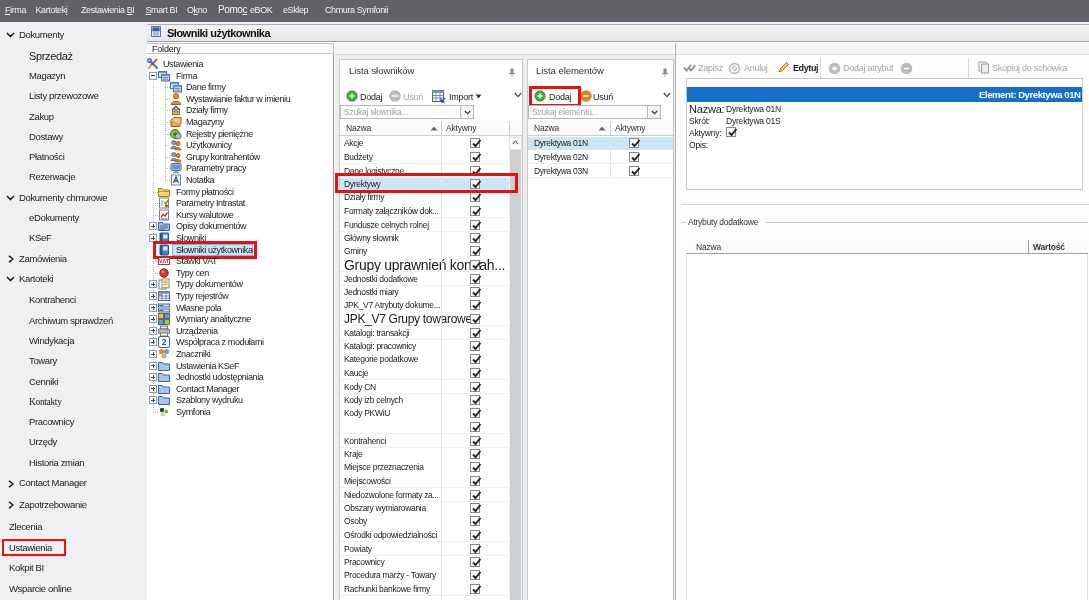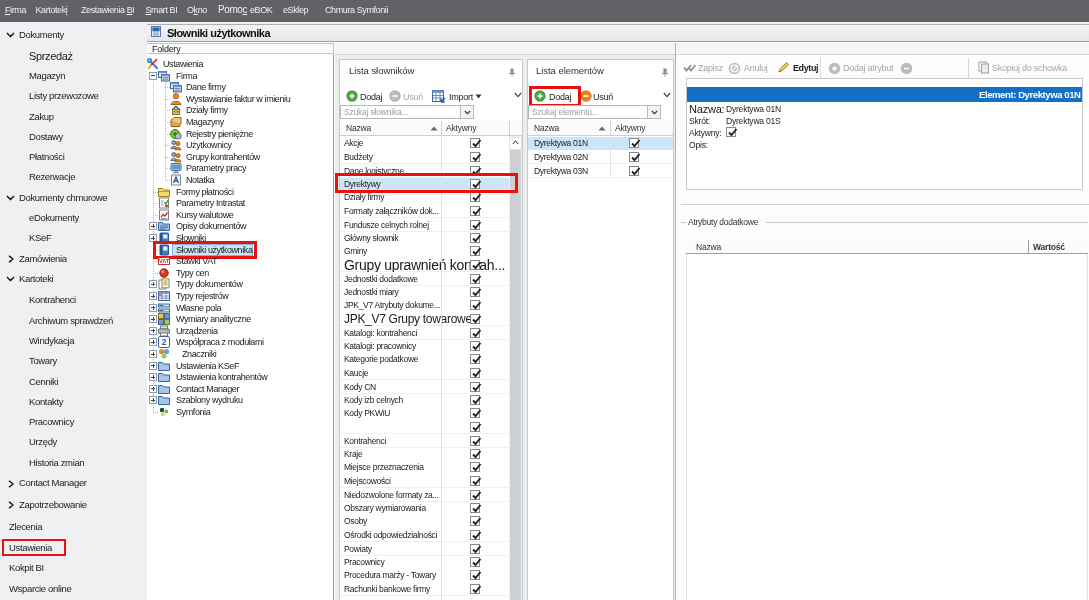--- a/index.html
+++ b/index.html
@@ -41,21 +41,21 @@
 <div style="position:absolute;left:19px;top:252px;height:14px;line-height:14px;font-size:9.5px;color:#1b1b1b;letter-spacing:-0.35px;white-space:nowrap;">Zamówienia</div>
 <svg class="abs" style="left:6px;top:275px;" width="9" height="8" viewBox="0 0 9 8">
       <polyline points="1.4,2.4 4.5,5.6 7.6,2.4" fill="none" stroke="#1b1b1b" stroke-width="1.5" stroke-linecap="round" stroke-linejoin="round"></polyline>
     </svg>
 <div style="position:absolute;left:19px;top:272px;height:14px;line-height:14px;font-size:9.5px;color:#1b1b1b;letter-spacing:-0.35px;white-space:nowrap;">Kartoteki</div>
 <div style="position:absolute;left:29px;top:293px;height:14px;line-height:14px;font-size:9.5px;color:#1b1b1b;letter-spacing:-0.35px;white-space:nowrap;">Kontrahenci</div>
 <div style="position:absolute;left:29px;top:314px;height:14px;line-height:14px;font-size:9.5px;color:#1b1b1b;letter-spacing:-0.35px;white-space:nowrap;">Archiwum sprawdzeń</div>
 <div style="position:absolute;left:29px;top:334px;height:14px;line-height:14px;font-size:9.5px;color:#1b1b1b;letter-spacing:-0.35px;white-space:nowrap;">Windykacja</div>
 <div style="position:absolute;left:29px;top:354px;height:14px;line-height:14px;font-size:9.5px;color:#1b1b1b;letter-spacing:-0.35px;white-space:nowrap;">Towary</div>
 <div style="position:absolute;left:29px;top:375px;height:14px;line-height:14px;font-size:9.5px;color:#1b1b1b;letter-spacing:-0.35px;white-space:nowrap;">Cenniki</div>
-<div style="position:absolute;left:29px;top:395px;height:14px;line-height:14px;font-size:9.5px;color:#1b1b1b;letter-spacing:-0.35px;white-space:nowrap;">Kontakty</div>
+<div style="position:absolute;left:29px;top:395px;height:14px;line-height:14px;font-size:9.5px;color:#1b1b1b;letter-spacing:-0.35px;white-space:nowrap;font-family:Liberation Serif, serif;">Kontakty</div>
 <div style="position:absolute;left:29px;top:415px;height:14px;line-height:14px;font-size:9.5px;color:#1b1b1b;letter-spacing:-0.35px;white-space:nowrap;">Pracownicy</div>
 <div style="position:absolute;left:29px;top:435px;height:14px;line-height:14px;font-size:9.5px;color:#1b1b1b;letter-spacing:-0.35px;white-space:nowrap;">Urzędy</div>
 <div style="position:absolute;left:29px;top:456px;height:14px;line-height:14px;font-size:9.5px;color:#1b1b1b;letter-spacing:-0.35px;white-space:nowrap;">Historia zmian</div>
 <svg class="abs" style="left:7px;top:480px;" width="8" height="8" viewBox="0 0 8 8">
       <polyline points="2.4,1.2 6,4 2.4,6.8" fill="none" stroke="#1b1b1b" stroke-width="1.5" stroke-linecap="round" stroke-linejoin="round"></polyline>
     </svg>
 <div style="position:absolute;left:19px;top:476px;height:14px;line-height:14px;font-size:9.5px;color:#1b1b1b;letter-spacing:-0.35px;white-space:nowrap;">Contact Manager</div>
 <svg class="abs" style="left:7px;top:501px;" width="8" height="8" viewBox="0 0 8 8">
       <polyline points="2.4,1.2 6,4 2.4,6.8" fill="none" stroke="#1b1b1b" stroke-width="1.5" stroke-linecap="round" stroke-linejoin="round"></polyline>
     </svg>
@@ -281,35 +281,35 @@
     </svg>
 <div style="position:absolute;left:176px;top:335px;height:14px;line-height:14px;font-size:9px;color:#1b1b1b;letter-spacing:-0.4px;white-space:nowrap;">Współpraca z modułami</div>
 <div class="abs" style="left:149px;top:350px;width:8px;height:8px;background:#fff;border:1px solid #8a9db5;"></div>
     <div class="abs" style="left:151px;top:354px;width:4px;height:1px;background:#444;"></div>
     <div class="abs" style="left:152.5px;top:352px;width:1px;height:4px;background:#444;"></div>
 <svg class="abs" style="left:158px;top:348px;" width="12" height="12" viewBox="0 0 12 12">
       <circle cx="3.5" cy="3.5" r="2.6" fill="#e8872c"></circle>
       <circle cx="8.5" cy="3.5" r="2.6" fill="#6f9bd0"></circle>
       <circle cx="6" cy="8" r="2.6" fill="#9fc86a"></circle>
     </svg>
-<div style="position:absolute;left:176px;top:347px;height:14px;line-height:14px;font-size:9px;color:#1b1b1b;letter-spacing:-0.4px;white-space:nowrap;margin-left:6px;">Znaczniki</div>
+<div style="position:absolute;left:176px;top:347px;height:14px;line-height:14px;font-size:9px;color:#1b1b1b;letter-spacing:-0.4px;white-space:nowrap;">Znaczniki</div>
 <div class="abs" style="left:149px;top:362px;width:8px;height:8px;background:#fff;border:1px solid #8a9db5;"></div>
     <div class="abs" style="left:151px;top:365px;width:4px;height:1px;background:#444;"></div>
     <div class="abs" style="left:152.5px;top:364px;width:1px;height:4px;background:#444;"></div>
 <svg class="abs" style="left:158px;top:360px;" width="12" height="12" viewBox="0 0 12 12">
       <path d="M0.5,2.5 L4.5,2.5 L5.5,4 L11.5,4 L11.5,10.5 L0.5,10.5 Z" fill="#a8c6e8" stroke="#3c659c"></path>
     </svg>
 <div style="position:absolute;left:176px;top:359px;height:14px;line-height:14px;font-size:9px;color:#1b1b1b;letter-spacing:-0.4px;white-space:nowrap;">Ustawienia KSeF</div>
 <div class="abs" style="left:149px;top:373px;width:8px;height:8px;background:#fff;border:1px solid #8a9db5;"></div>
     <div class="abs" style="left:151px;top:377px;width:4px;height:1px;background:#444;"></div>
     <div class="abs" style="left:152.5px;top:375px;width:1px;height:4px;background:#444;"></div>
 <svg class="abs" style="left:158px;top:371px;" width="12" height="12" viewBox="0 0 12 12">
       <path d="M0.5,2.5 L4.5,2.5 L5.5,4 L11.5,4 L11.5,10.5 L0.5,10.5 Z" fill="#a8c6e8" stroke="#3c659c"></path>
     </svg>
-<div style="position:absolute;left:176px;top:370px;height:14px;line-height:14px;font-size:9px;color:#1b1b1b;letter-spacing:-0.4px;white-space:nowrap;">Ustawienia kontrahentów</div>
+<div style="position:absolute;left:176px;top:370px;height:14px;line-height:14px;font-size:9px;color:#1b1b1b;letter-spacing:-0.4px;white-space:nowrap;">Jednostki udostępniania</div>
 <div class="abs" style="left:149px;top:385px;width:8px;height:8px;background:#fff;border:1px solid #8a9db5;"></div>
     <div class="abs" style="left:151px;top:388px;width:4px;height:1px;background:#444;"></div>
     <div class="abs" style="left:152.5px;top:387px;width:1px;height:4px;background:#444;"></div>
 <svg class="abs" style="left:158px;top:383px;" width="12" height="12" viewBox="0 0 12 12">
       <path d="M0.5,2.5 L4.5,2.5 L5.5,4 L11.5,4 L11.5,10.5 L0.5,10.5 Z" fill="#a8c6e8" stroke="#3c659c"></path>
     </svg>
 <div style="position:absolute;left:176px;top:382px;height:14px;line-height:14px;font-size:9px;color:#1b1b1b;letter-spacing:-0.4px;white-space:nowrap;">Contact Manager</div>
 <div class="abs" style="left:149px;top:396px;width:8px;height:8px;background:#fff;border:1px solid #8a9db5;"></div>
     <div class="abs" style="left:151px;top:400px;width:4px;height:1px;background:#444;"></div>
     <div class="abs" style="left:152.5px;top:398px;width:1px;height:4px;background:#444;"></div>
@@ -448,21 +448,21 @@
     <svg class="abs" style="left:471px;top:299px;" width="11" height="11" viewBox="0 0 11 11">
       <polyline points="2,6.5 4.5,9 9.5,3" fill="none" stroke="#222" stroke-width="1.9"></polyline>
     </svg>
 <div class="abs" style="left:340px;top:312px;width:169px;height:13.5px;background:#fff;border-bottom:1px solid #f0f0f0;"></div>
 <div style="position:absolute;left:344px;top:312px;height:14px;line-height:14px;font-size:12px;color:#1b1b1b;letter-spacing:-0.3px;white-space:nowrap;">JPK_V7 Grupy towarowe</div>
 <div class="abs" style="left:470px;top:314px;width:10px;height:10px;background:#fff;border:1px solid #888;"></div>
     <svg class="abs" style="left:471px;top:313px;" width="11" height="11" viewBox="0 0 11 11">
       <polyline points="2,6.5 4.5,9 9.5,3" fill="none" stroke="#222" stroke-width="1.9"></polyline>
     </svg>
 <div class="abs" style="left:340px;top:326px;width:169px;height:13.5px;background:#fff;border-bottom:1px solid #f0f0f0;"></div>
-<div style="position:absolute;left:344px;top:326px;height:14px;line-height:14px;font-size:8.5px;color:#1b1b1b;letter-spacing:-0.3px;white-space:nowrap;">Katalogi: kontrahenci</div>
+<div style="position:absolute;left:344px;top:326px;height:14px;line-height:14px;font-size:8.5px;color:#1b1b1b;letter-spacing:-0.3px;white-space:nowrap;">Katalogi: transakcji</div>
 <div class="abs" style="left:470px;top:328px;width:10px;height:10px;background:#fff;border:1px solid #888;"></div>
     <svg class="abs" style="left:471px;top:327px;" width="11" height="11" viewBox="0 0 11 11">
       <polyline points="2,6.5 4.5,9 9.5,3" fill="none" stroke="#222" stroke-width="1.9"></polyline>
     </svg>
 <div class="abs" style="left:340px;top:340px;width:169px;height:13.5px;background:#fff;border-bottom:1px solid #f0f0f0;"></div>
 <div style="position:absolute;left:344px;top:339px;height:14px;line-height:14px;font-size:8.5px;color:#1b1b1b;letter-spacing:-0.3px;white-space:nowrap;">Katalogi: pracownicy</div>
 <div class="abs" style="left:470px;top:341px;width:10px;height:10px;background:#fff;border:1px solid #888;"></div>
     <svg class="abs" style="left:471px;top:340px;" width="11" height="11" viewBox="0 0 11 11">
       <polyline points="2,6.5 4.5,9 9.5,3" fill="none" stroke="#222" stroke-width="1.9"></polyline>
     </svg>

